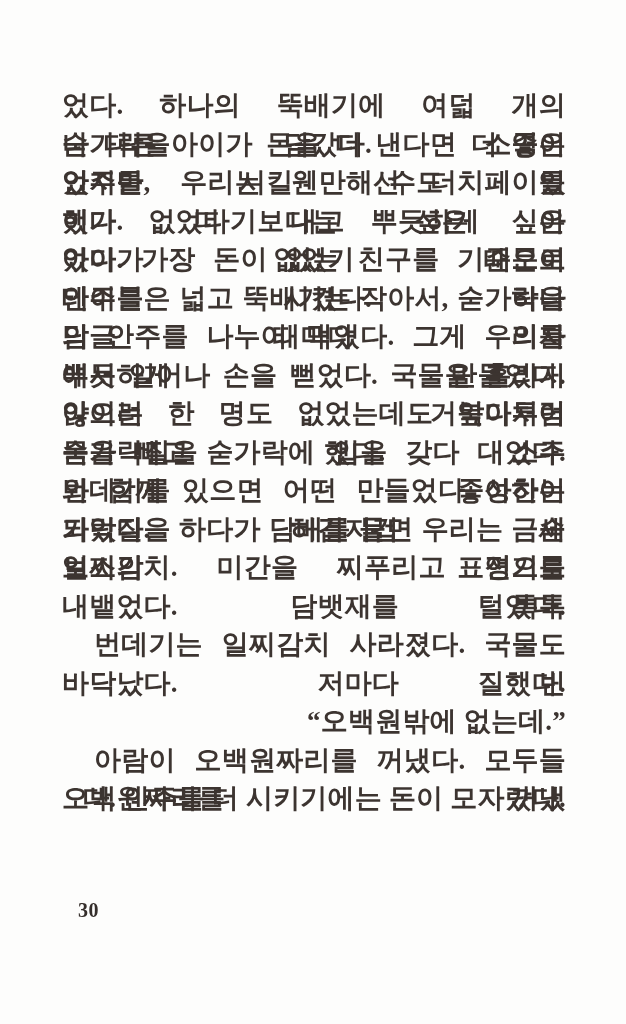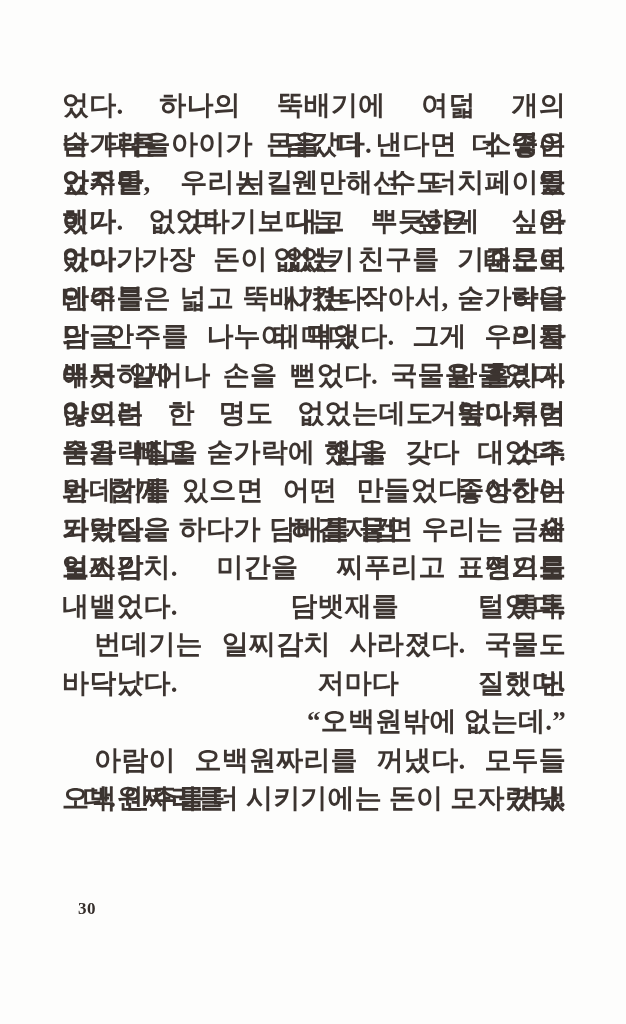--- a/index.html
+++ b/index.html
@@ -44,21 +44,21 @@
     text-align: justify;
     text-align-last: justify;
   }
   .text-line.indent {
     text-indent: 32px;
   }
   .page-number {
     position: absolute;
     left: 78px;
     top: 899px;
-    font-size: 17px;
+    font-size: 20px;
     font-weight: bold;
     letter-spacing: 0.5px;
     color: #352e2b;
   }
 </style>
 </head>
 <body>
 
 <div class="book-page">
   <div class="text-block">

